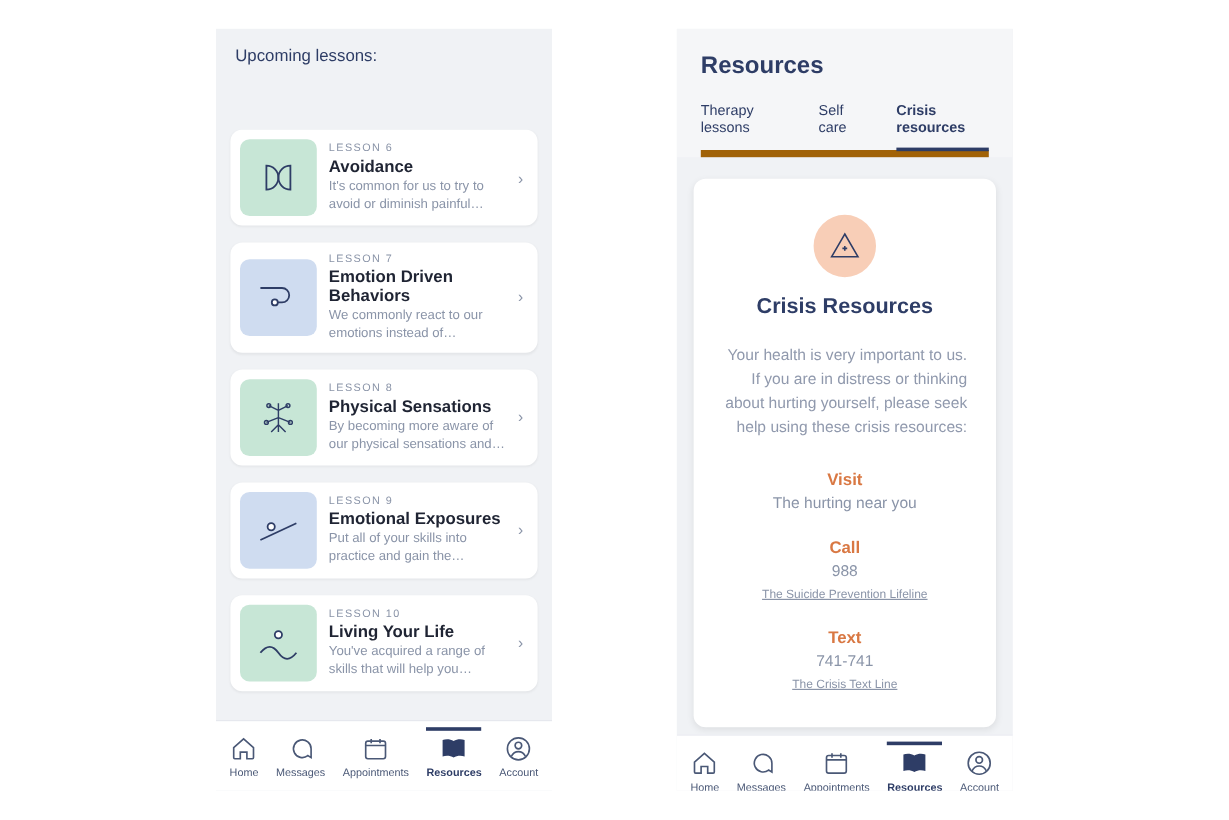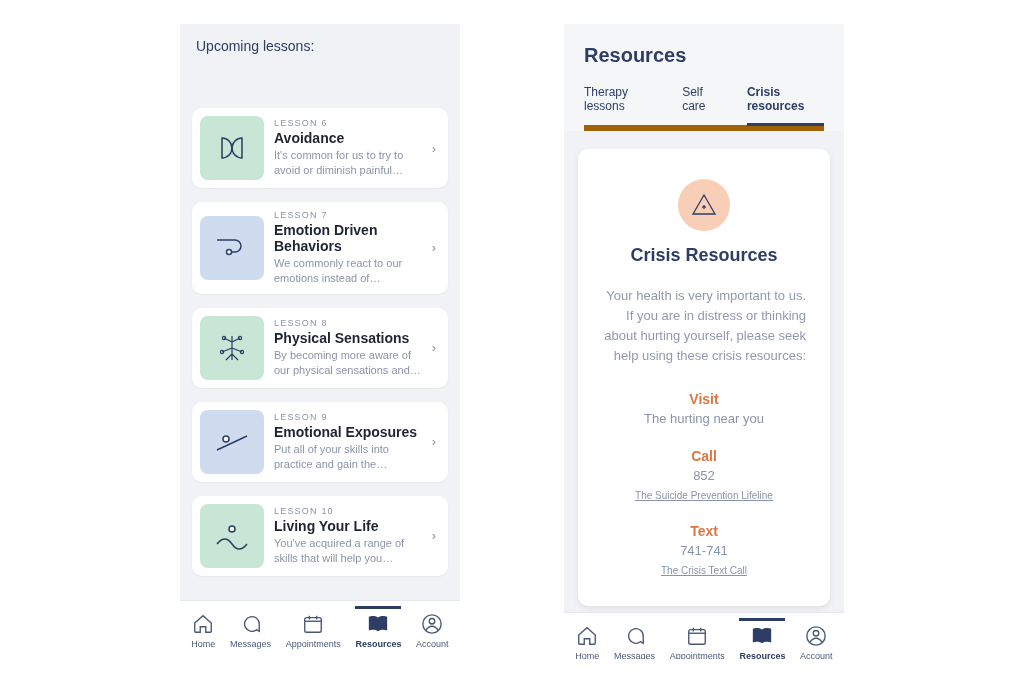--- a/index.html
+++ b/index.html
@@ -276,26 +276,26 @@
           <line x1="12" y1="16" x2="16" y2="16"></line>
       </svg>
     </div>
     <div class="crisis-title">Crisis Resources</div>
     <div class="crisis-intro">Your health is very important to us. If you are in distress or thinking about hurting yourself, please seek help using these crisis resources:</div>
 
     <div class="crisis-label">Visit</div>
     <div class="crisis-value" style="margin-bottom:22px">The hurting near you</div>
 
     <div class="crisis-label">Call</div>
-    <div class="crisis-value">852</div>
+    <div class="crisis-value">988</div>
     <a class="crisis-link">The Suicide Prevention Lifeline</a>
 
     <div class="crisis-label">Text</div>
     <div class="crisis-value">741-741</div>
-    <a class="crisis-link" style="margin-bottom:0">The Crisis Text Call</a>
+    <a class="crisis-link" style="margin-bottom:0">The Crisis Text Line</a>
   </div>
 
   <div class="nav">
     <div class="nav-item">
       <span class="nav-ic">
         <svg width="22" height="22" viewBox="0 0 24 24" fill="none" stroke="#4a5876" stroke-width="1.5">
             <path d="M3 11 12 3l9 8v9a1 1 0 0 1-1 1h-5v-6h-6v6H4a1 1 0 0 1-1-1z"></path>
           </svg>
       </span>
       <span>Home</span>

